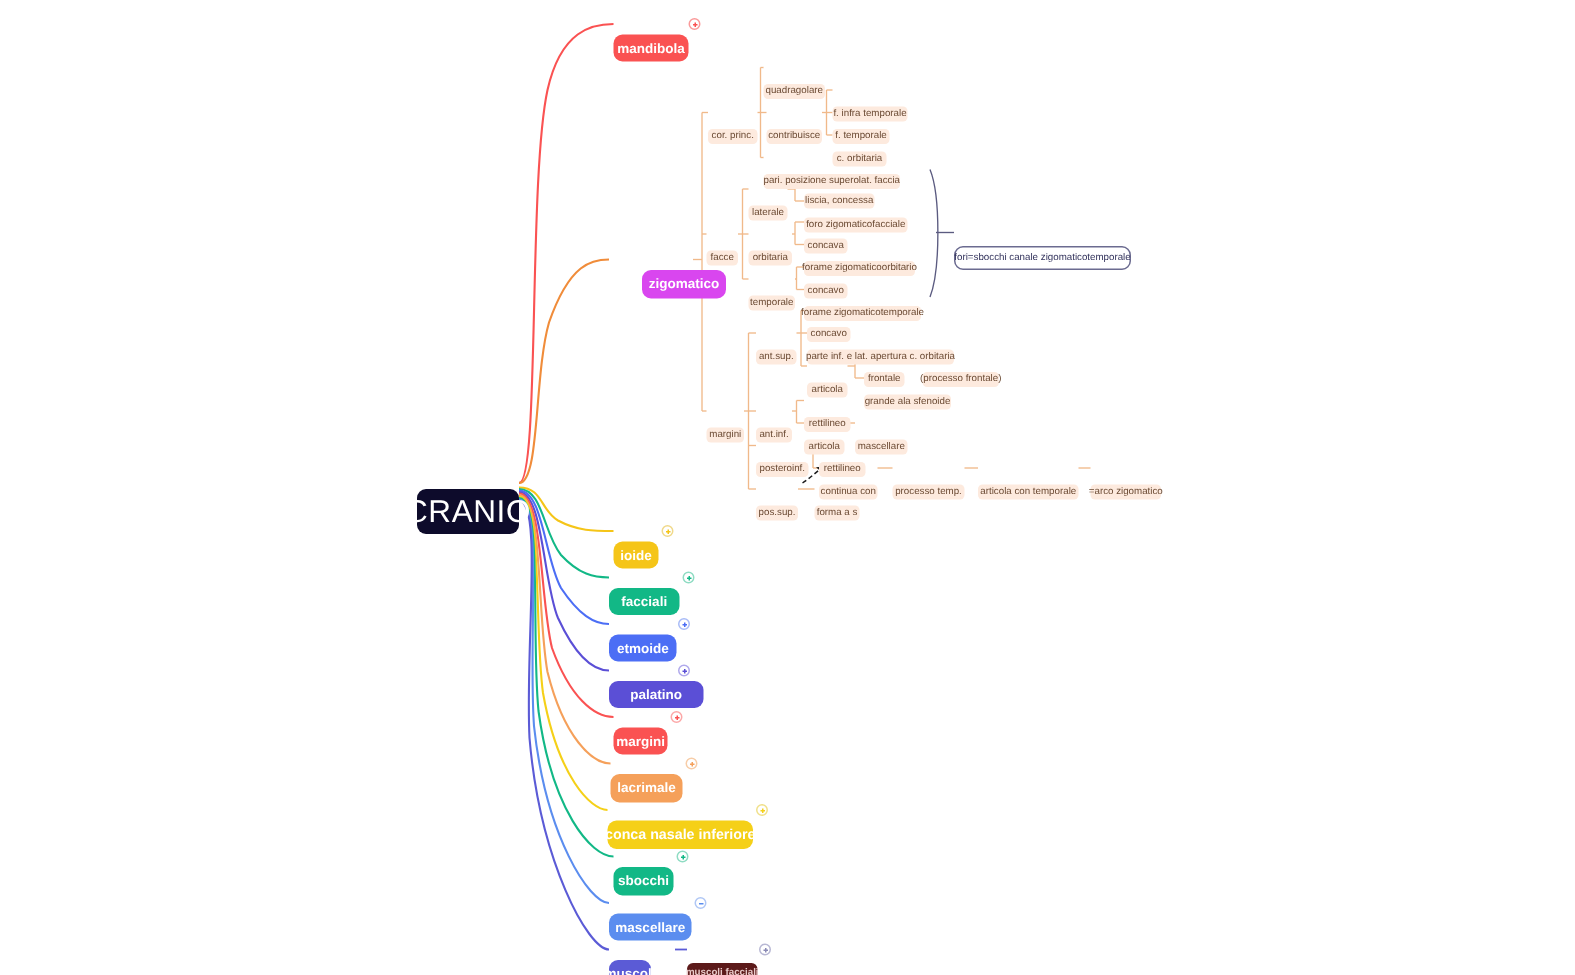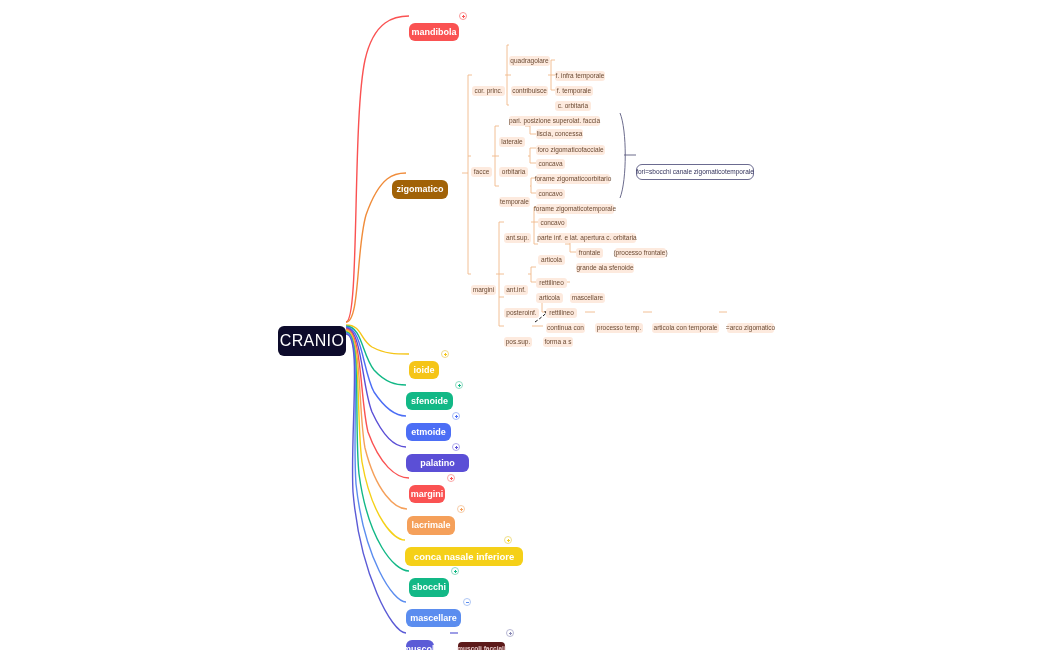--- a/index.html
+++ b/index.html
@@ -30,21 +30,21 @@
     display: flex;
     align-items: center;
     justify-content: center;
     margin-top: 16px;
   }
   
   .root-node {
     background: #0d0b2b;
     color: #ffffff;
     border-radius: 6px;
-    font-size: 16px;
+    font-size: 21px;
     letter-spacing: 0.4px;
     padding: 10px 16px;
   }
   
   .l1 {
     border-radius: 6px;
     color: #ffffff;
     font-size: 9px;
     font-weight: bold;
     padding: 5px 9px;
@@ -210,31 +210,31 @@
 
   <div class="node root-node" style="left:278px; top:310px; width:68px; height:30px;">
     <span>CRANIO</span>
   </div>
 
   <div class="node l1" style="left:409px; top:7px; width:50px; height:18px; background:#fa5252;">
     <span>mandibola</span>
   </div>
   <div class="toggle" style="left:459px; top:12px; color:#fa5252; border-color:#fa9a9a;"></div>
 
-  <div class="node l1" style="left:392px; top:164px; width:56px; height:19px; background:#a16207;">
+  <div class="node l1" style="left:428px; top:164px; width:56px; height:19px; background:#d946ef;">
     <span>zigomatico</span>
   </div>
 
   <div class="node l1" style="left:409px; top:345px; width:30px; height:18px; background:#f5c518;">
     <span>ioide</span>
   </div>
   <div class="toggle" style="left:441px; top:350px; color:#f5c518; border-color:#f0d98a;"></div>
 
   <div class="node l1" style="left:406px; top:376px; width:47px; height:18px; background:#12b886;">
-    <span>sfenoide</span>
+    <span>facciali</span>
   </div>
   <div class="toggle" style="left:455px; top:381px; color:#12b886; border-color:#8fdcc3;"></div>
 
   <div class="node l1" style="left:406px; top:407px; width:45px; height:18px; background:#4c6ef5;">
     <span>etmoide</span>
   </div>
   <div class="toggle" style="left:452px; top:412px; color:#4c6ef5; border-color:#a8bbf7;"></div>
 
   <div class="node l1" style="left:406px; top:438px; width:63px; height:18px; background:#5b4fd6;align-items:center;">
     <span>palatino</span>
@@ -244,21 +244,21 @@
   <div class="node l1" style="left:409px; top:469px; width:36px; height:18px; background:#fa5252;">
     <span>margini</span>
   </div>
   <div class="toggle" style="left:447px; top:474px; color:#fa5252; border-color:#fca8a8;"></div>
 
   <div class="node l1" style="left:407px; top:500px; width:48px; height:19px; background:#f5a05a;">
     <span>lacrimale</span>
   </div>
   <div class="toggle" style="left:457px; top:505px; color:#f5a05a; border-color:#f7cda8;"></div>
 
-  <div class="node l1 big" style="left:405px; top:531px; width:118px; height:19px; background:#f5d018;text-align:right;">
+  <div class="node l1 big" style="left:405px; top:531px; width:97px; height:19px; background:#f5d018;text-align:right;">
     <span>conca nasale inferiore</span>
   </div>
   <div class="toggle" style="left:504px; top:536px; color:#f5d018; border-color:#f0e08a;"></div>
 
   <div class="node l1" style="left:409px; top:562px; width:40px; height:19px; background:#12b886;">
     <span>sbocchi</span>
   </div>
   <div class="toggle" style="left:451px; top:567px; color:#12b886; border-color:#8fdcc3;"></div>
 
   <div class="node l1" style="left:406px; top:593px; width:55px; height:18px; background:#5b8def;">

